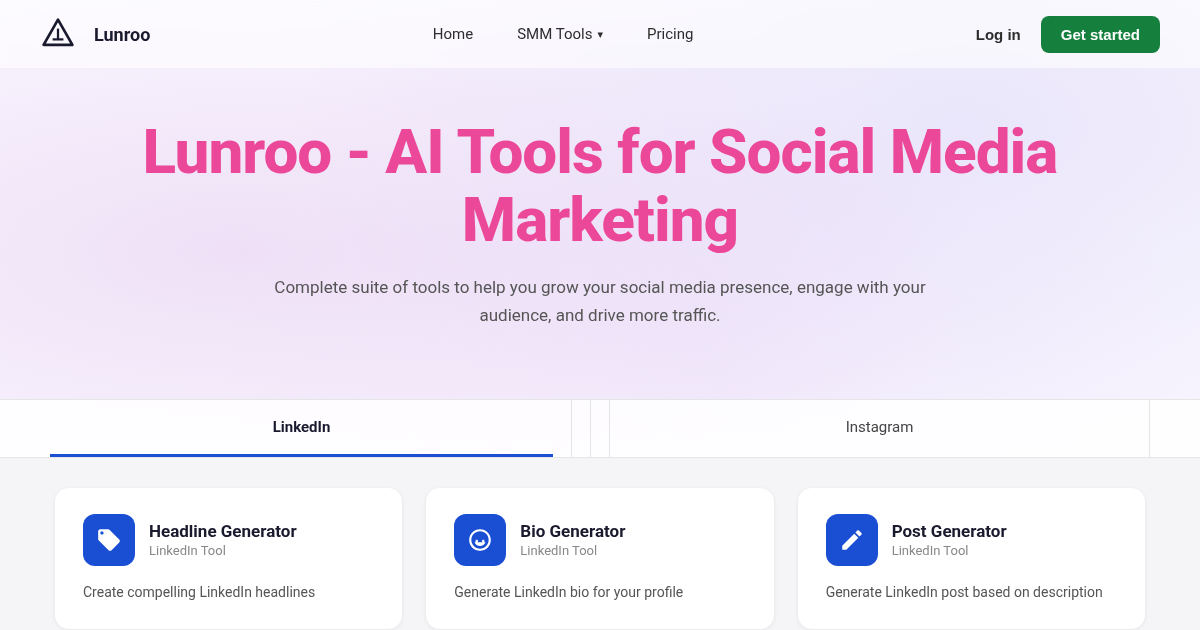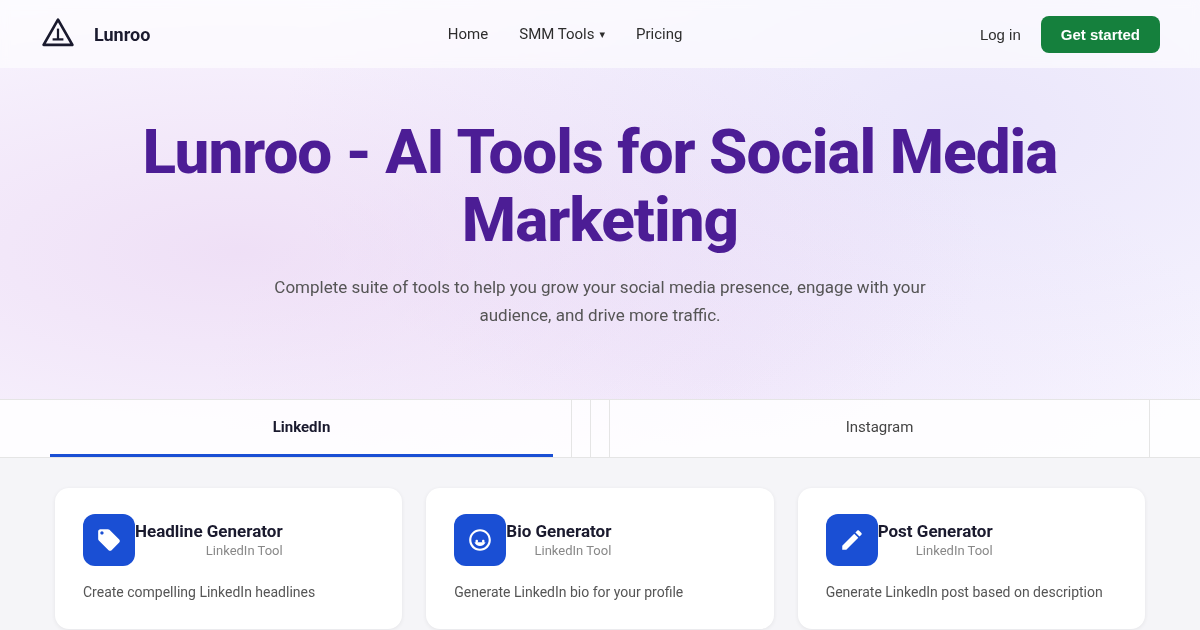--- a/index.html
+++ b/index.html
@@ -47,21 +47,21 @@
     }
 
     .logo-icon {
       width: 36px;
       height: 36px;
     }
 
     .nav-links {
       display: flex;
       align-items: center;
-      gap: 31px;
+      gap: 44px;
     }
 
     .nav-link {
       font-size: 15px;
       color: #2d2d2d;
       text-decoration: none;
       cursor: pointer;
     }
 
     .nav-smm {
@@ -75,20 +75,21 @@
       align-items: center;
       gap: 20px;
     }
 
     .btn-login {
       font-size: 15px;
       color: #2d2d2d;
       cursor: pointer;
       background: none;
       border: none;
+      font-weight: bold;
     }
 
     .btn-get-started {
       background: #15803d;
       color: #ffffff;
       border: none;
       border-radius: 8px;
       padding: 10px 20px;
       font-size: 15px;
       font-weight: 600;
@@ -99,21 +100,21 @@
     .hero {
       position: relative;
       z-index: 5;
       text-align: center;
       padding: 50px 20px 30px;
     }
 
     .hero h1 {
       font-size: 62px;
       font-weight: 800;
-      color: #4c1d95;
+      color: #ec4899;
       line-height: 1.1;
       margin-bottom: 20px;
       letter-spacing: -1px;
     }
 
     .hero p {
       font-size: 17px;
       color: #555;
       max-width: 680px;
       margin: 0 auto;
@@ -174,22 +175,22 @@
       background: #ffffff;
       border-radius: 14px;
       padding: 26px 28px;
       flex: 1;
       box-shadow: 0 1px 4px rgba(0,0,0,0.07);
     }
 
     .card-header {
       display: flex;
       align-items: center;
+      gap: 14px;
       margin-bottom: 16px;
-      text-align: right;
     }
 
     .card-icon {
       width: 52px;
       height: 52px;
       border-radius: 12px;
       background: #1a4fd4;
       display: flex;
       align-items: center;
       justify-content: center;

